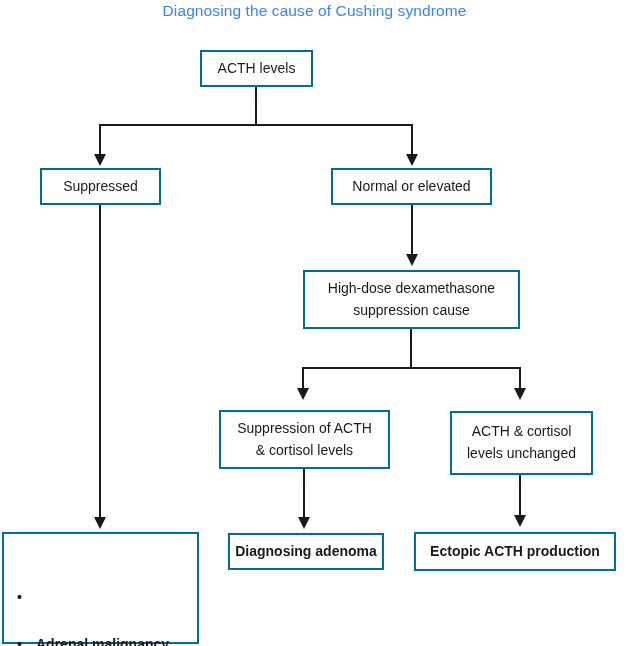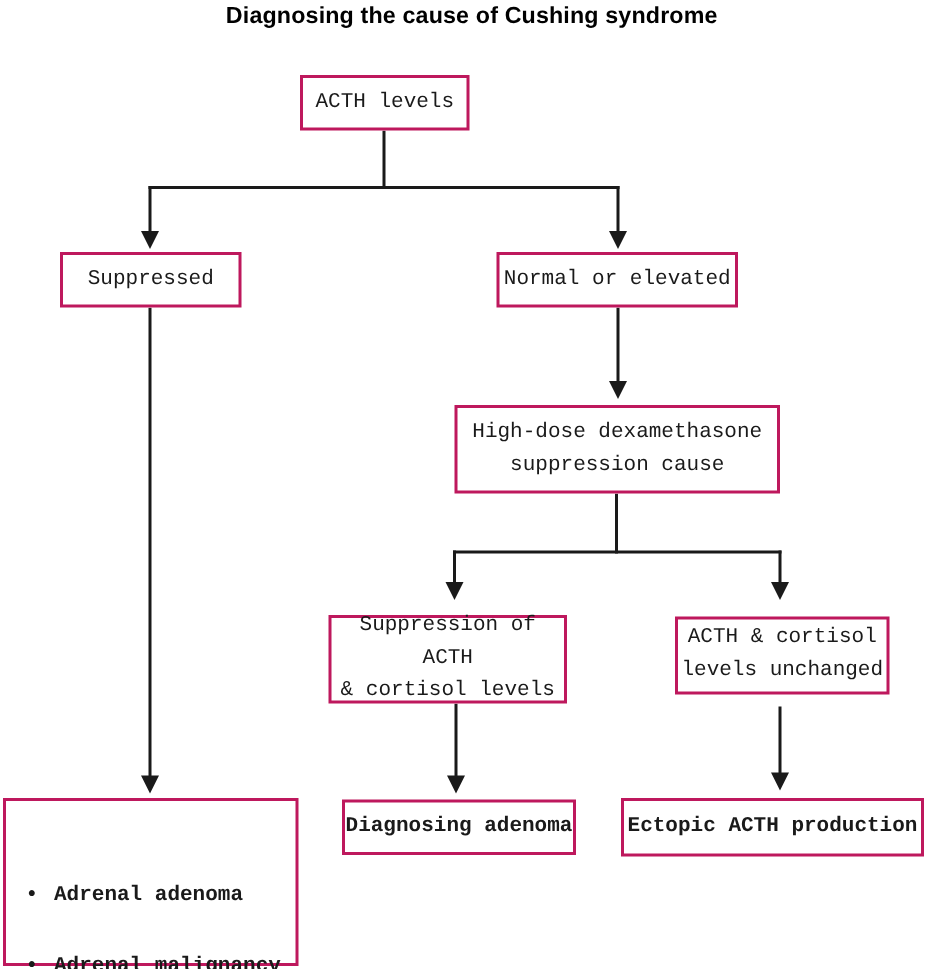--- a/index.html
+++ b/index.html
@@ -17,38 +17,37 @@
     color: #1a1a1a;
   }
   .title {
     position: absolute;
     top: 2px;
     left: 0;
     width: 100%;
     margin: 0;
     text-align: center;
     font-size: 15.5px;
-    font-weight: bold;
+    font-weight: normal;
     letter-spacing: 0.1px;
-    color: #000000;
+    color: #3b82f6;
   }
   .node {
     position: absolute;
     box-sizing: border-box;
-    border: 2px solid #be185d;
+    border: 2px solid #0369a1;
     background: #ffffff;
     display: flex;
     align-items: center;
     justify-content: center;
     text-align: center;
     font-size: 14px;
     line-height: 1.55;
     white-space: pre-line;
     color: #1a1a1a;
-    font-family: Liberation Mono, monospace;
   }
   .node.bold { font-weight: bold; }
   .node.list-box {
     display: block;
     text-align: left;
   }
   .bullets {
     list-style: none;
     margin: 8px 0 0 0;
     padding: 0 8px 0 11px;
@@ -120,31 +119,30 @@
 
   <div class="node" style="left:200px; top:50px;  width:113px; height:37px;">ACTH levels</div>
 
   <div class="node" style="left:331px; top:168px; width:161px; height:37px;">Normal or elevated</div>
 
   <div class="node" style="left:40px;  top:168px; width:121px; height:37px;">Suppressed</div>
 
   <div class="node" style="left:303px; top:270px; width:217px; height:59px;">High-dose dexamethasone
 suppression cause</div>
 
-  <div class="node" style="left:219px; top:410px; width:159px; height:59px;">Suppression of ACTH
+  <div class="node" style="left:219px; top:410px; width:171px; height:59px;">Suppression of ACTH
 &amp; cortisol levels</div>
 
-  <div class="node" style="left:450px; top:411px; width:143px; height:52px;">ACTH &amp; cortisol
+  <div class="node" style="left:450px; top:411px; width:143px; height:64px;">ACTH &amp; cortisol
 levels unchanged</div>
 
   <div class="node list-box" style="left:2px; top:532px; width:197px; height:112px;">
     <ul class="bullets">
       <li>
         <span class="bullet">•</span>
-        <span>Adrenal adenoma</span>
       </li>
       <li>
         <span class="bullet">•</span>
         <span>Adrenal malignancy</span>
       </li>
       
     </ul>
   </div>
 
   <div class="node bold" style="left:228px; top:533px; width:156px; height:37px;">Diagnosing adenoma</div>

